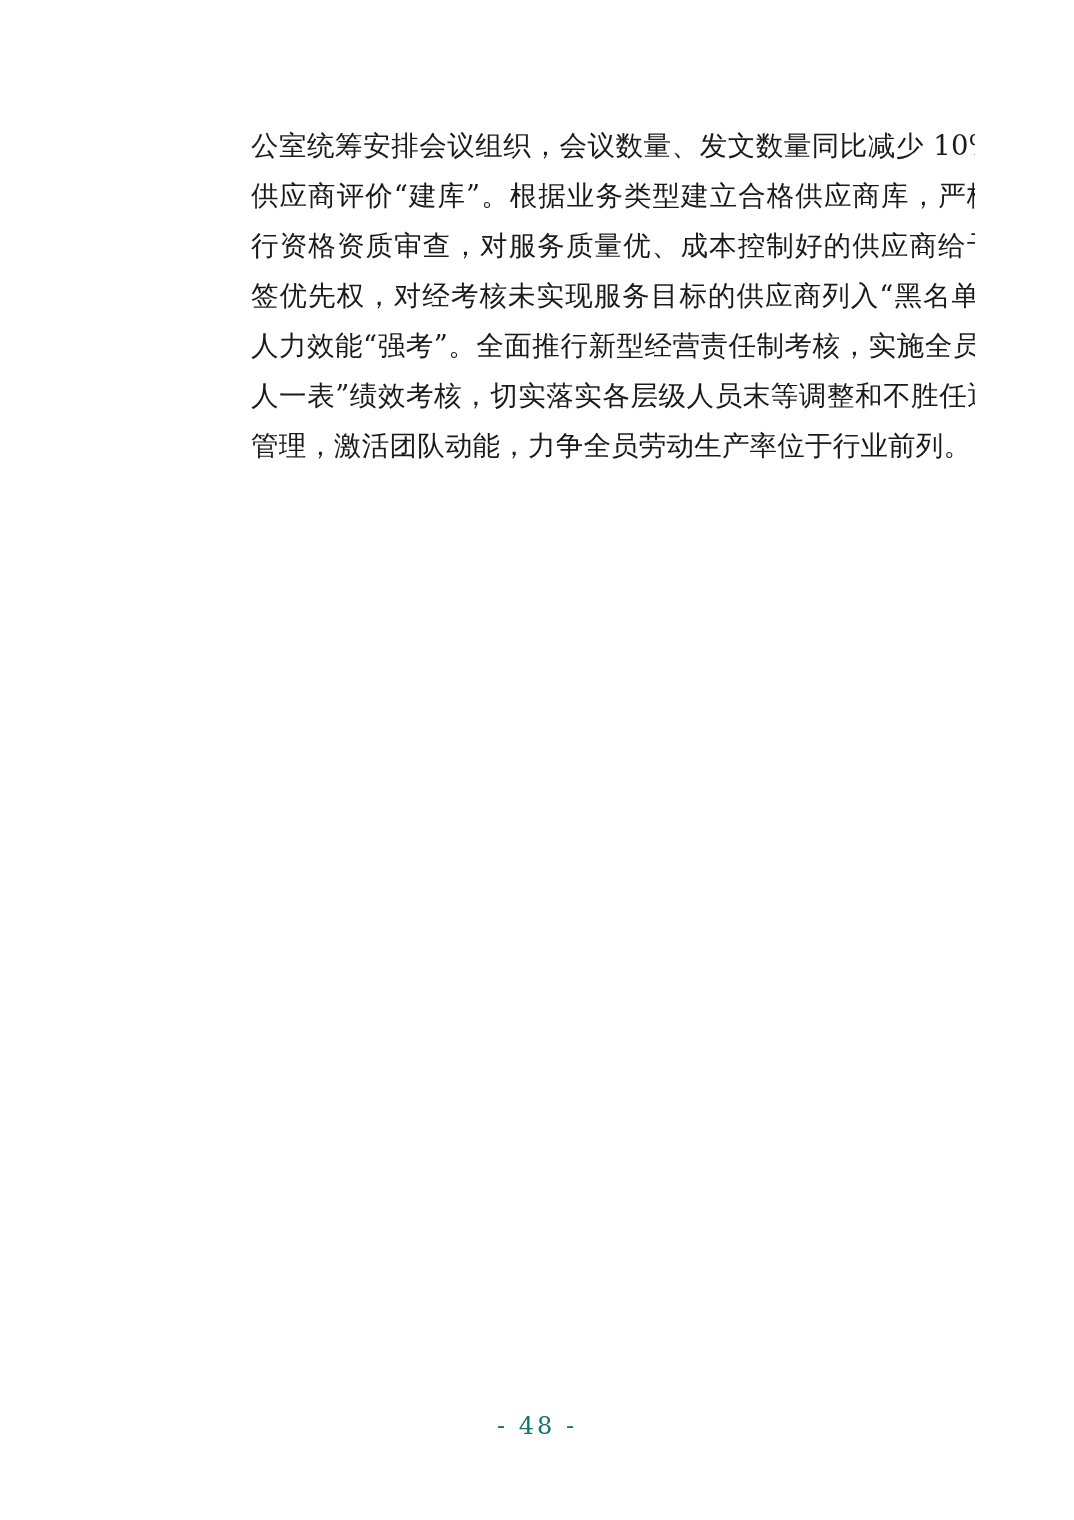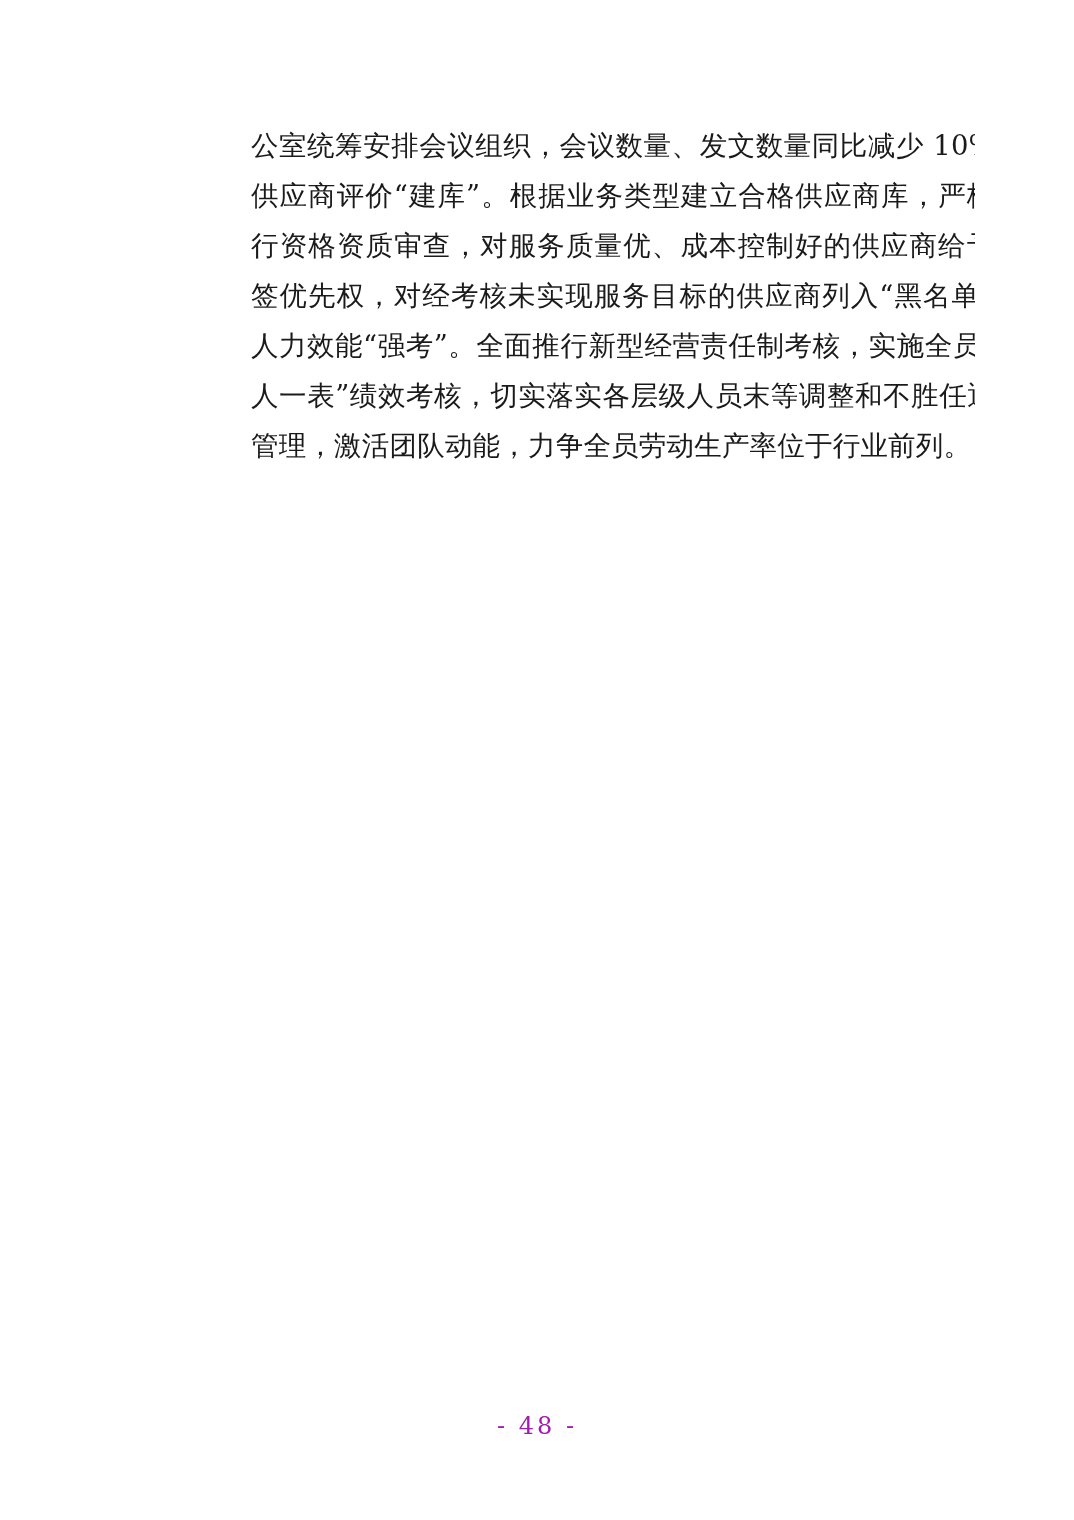--- a/index.html
+++ b/index.html
@@ -29,21 +29,21 @@
     letter-spacing: 0.2px;
     font-family: "DejaVu Serif", "Liberation Serif", serif;
   }
   .page-number {
     position: absolute;
     left: 0;
     right: 0;
     top: 1412px;
     text-align: center;
     font-size: 24px;
-    color: #a21caf;
+    color: #0f766e;
     letter-spacing: 3px;
     font-family: "DejaVu Serif", "Liberation Serif", serif;
   }
 </style>
 </head>
 <body>
 
 <div class="page">
   <div class="body-text">公室统筹安排会议组织，会议数量、发文数量同比减少 10%。供应商评价“建库”。根据业务类型建立合格供应商库，严格执行资格资质审查，对服务质量优、成本控制好的供应商给予续签优先权，对经考核未实现服务目标的供应商列入“黑名单”。人力效能“强考”。全面推行新型经营责任制考核，实施全员“一人一表”绩效考核，切实落实各层级人员末等调整和不胜任退出管理，激活团队动能，力争全员劳动生产率位于行业前列。</div>
   <div class="page-number">- 48 -</div>

